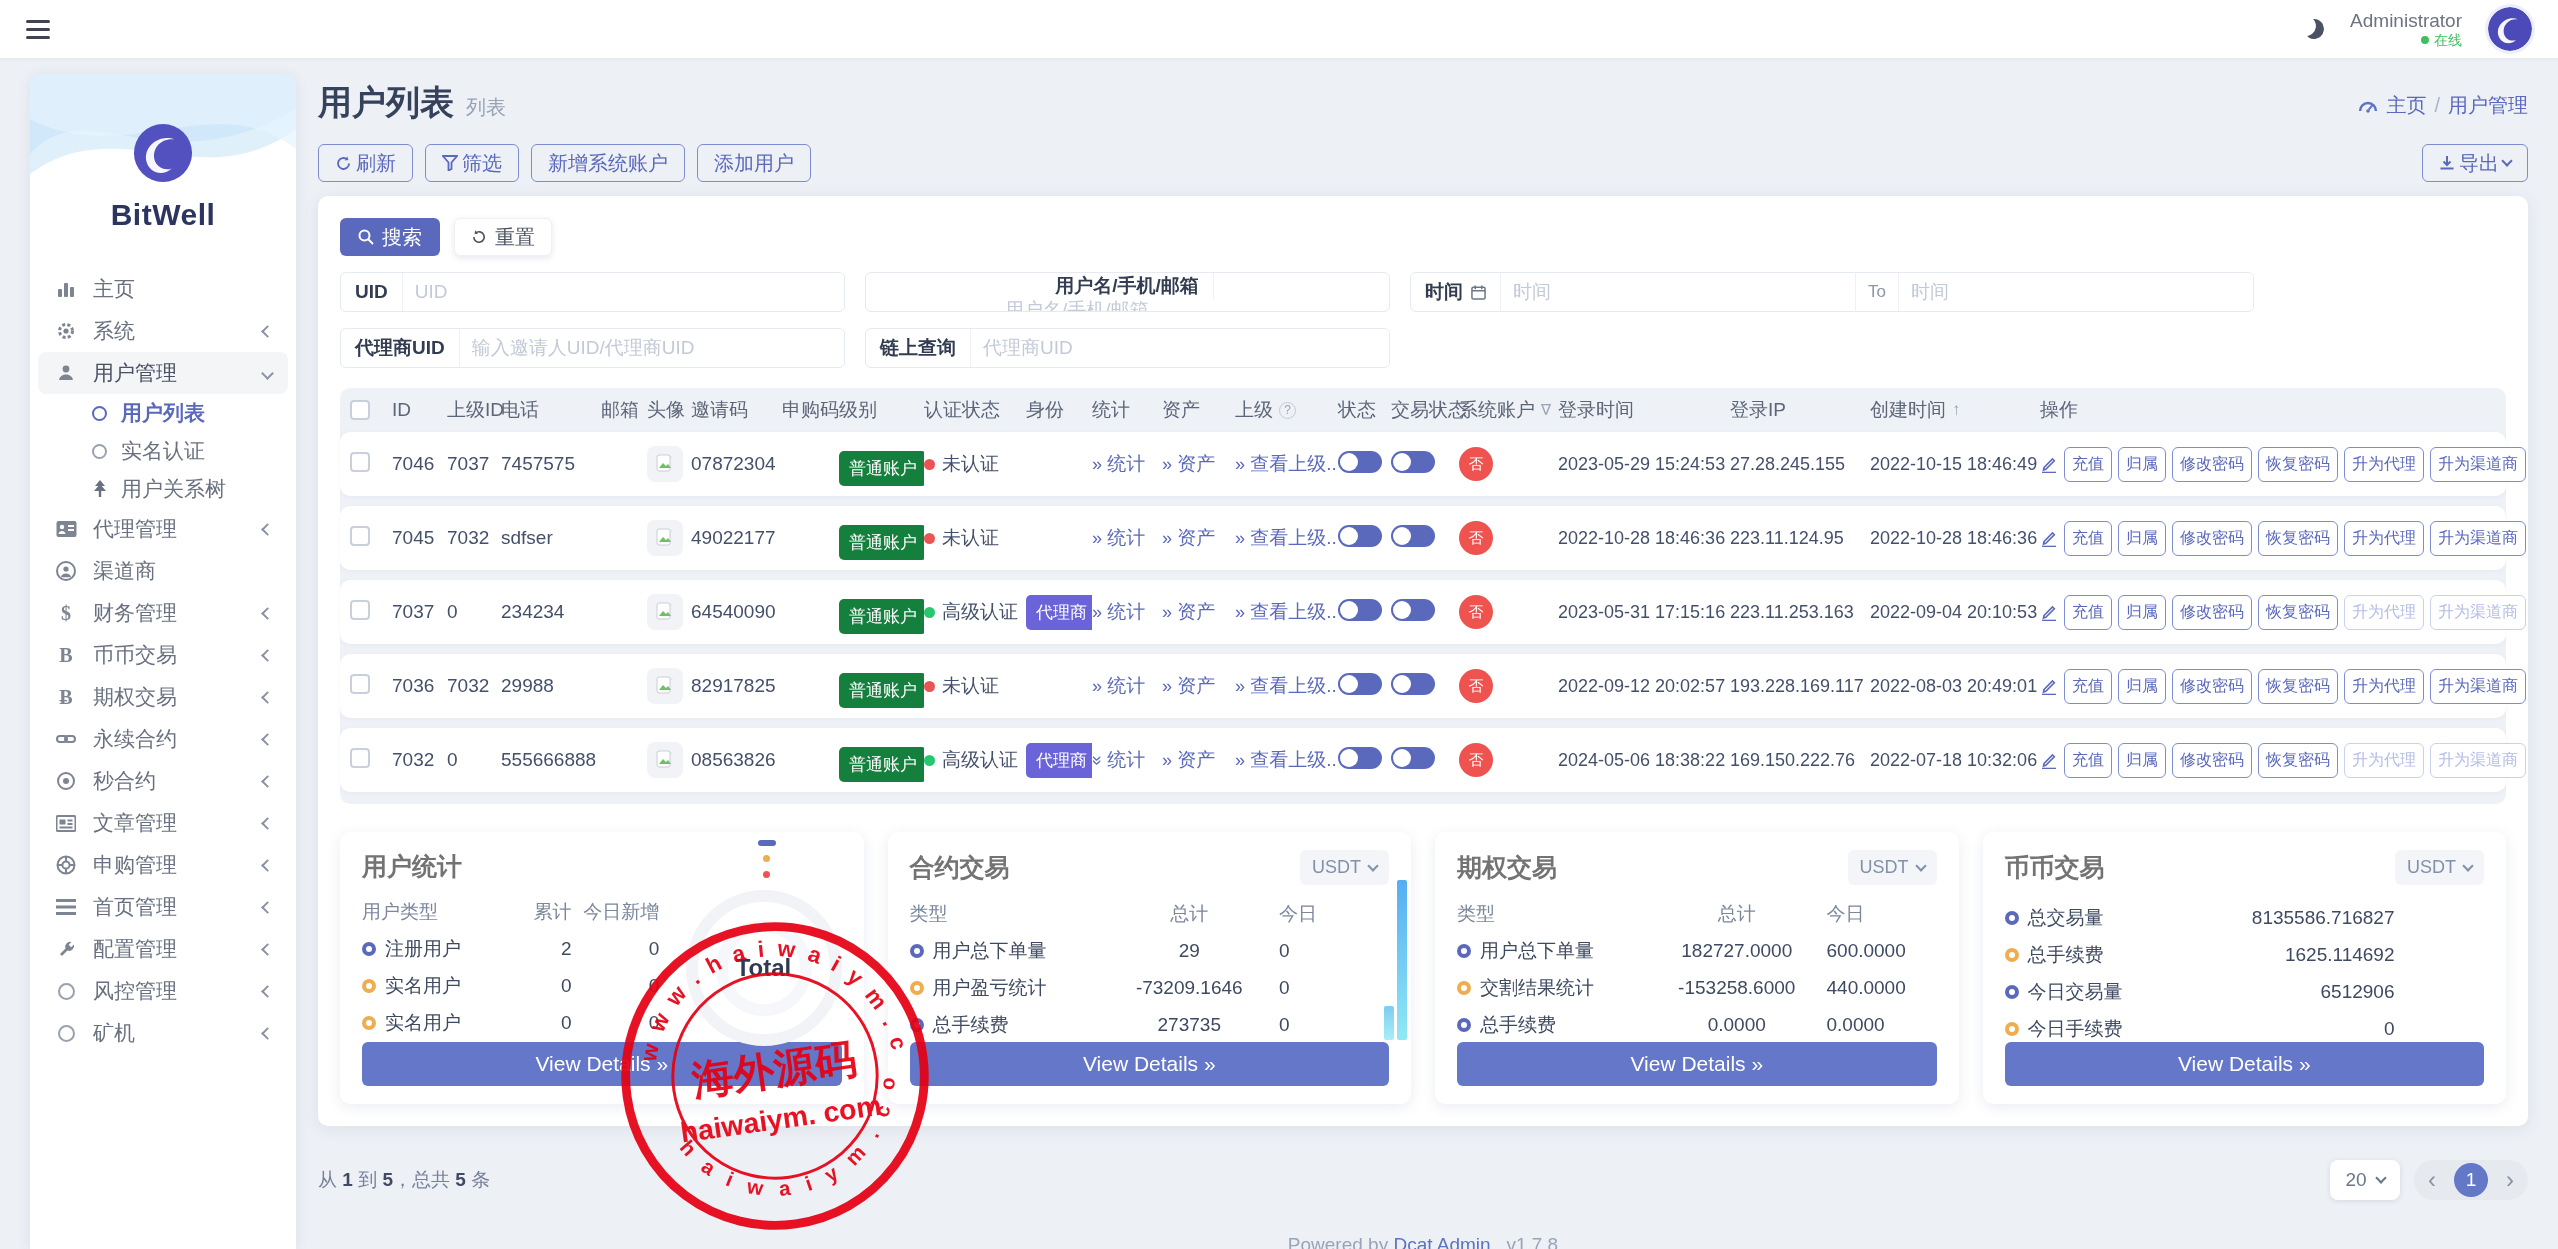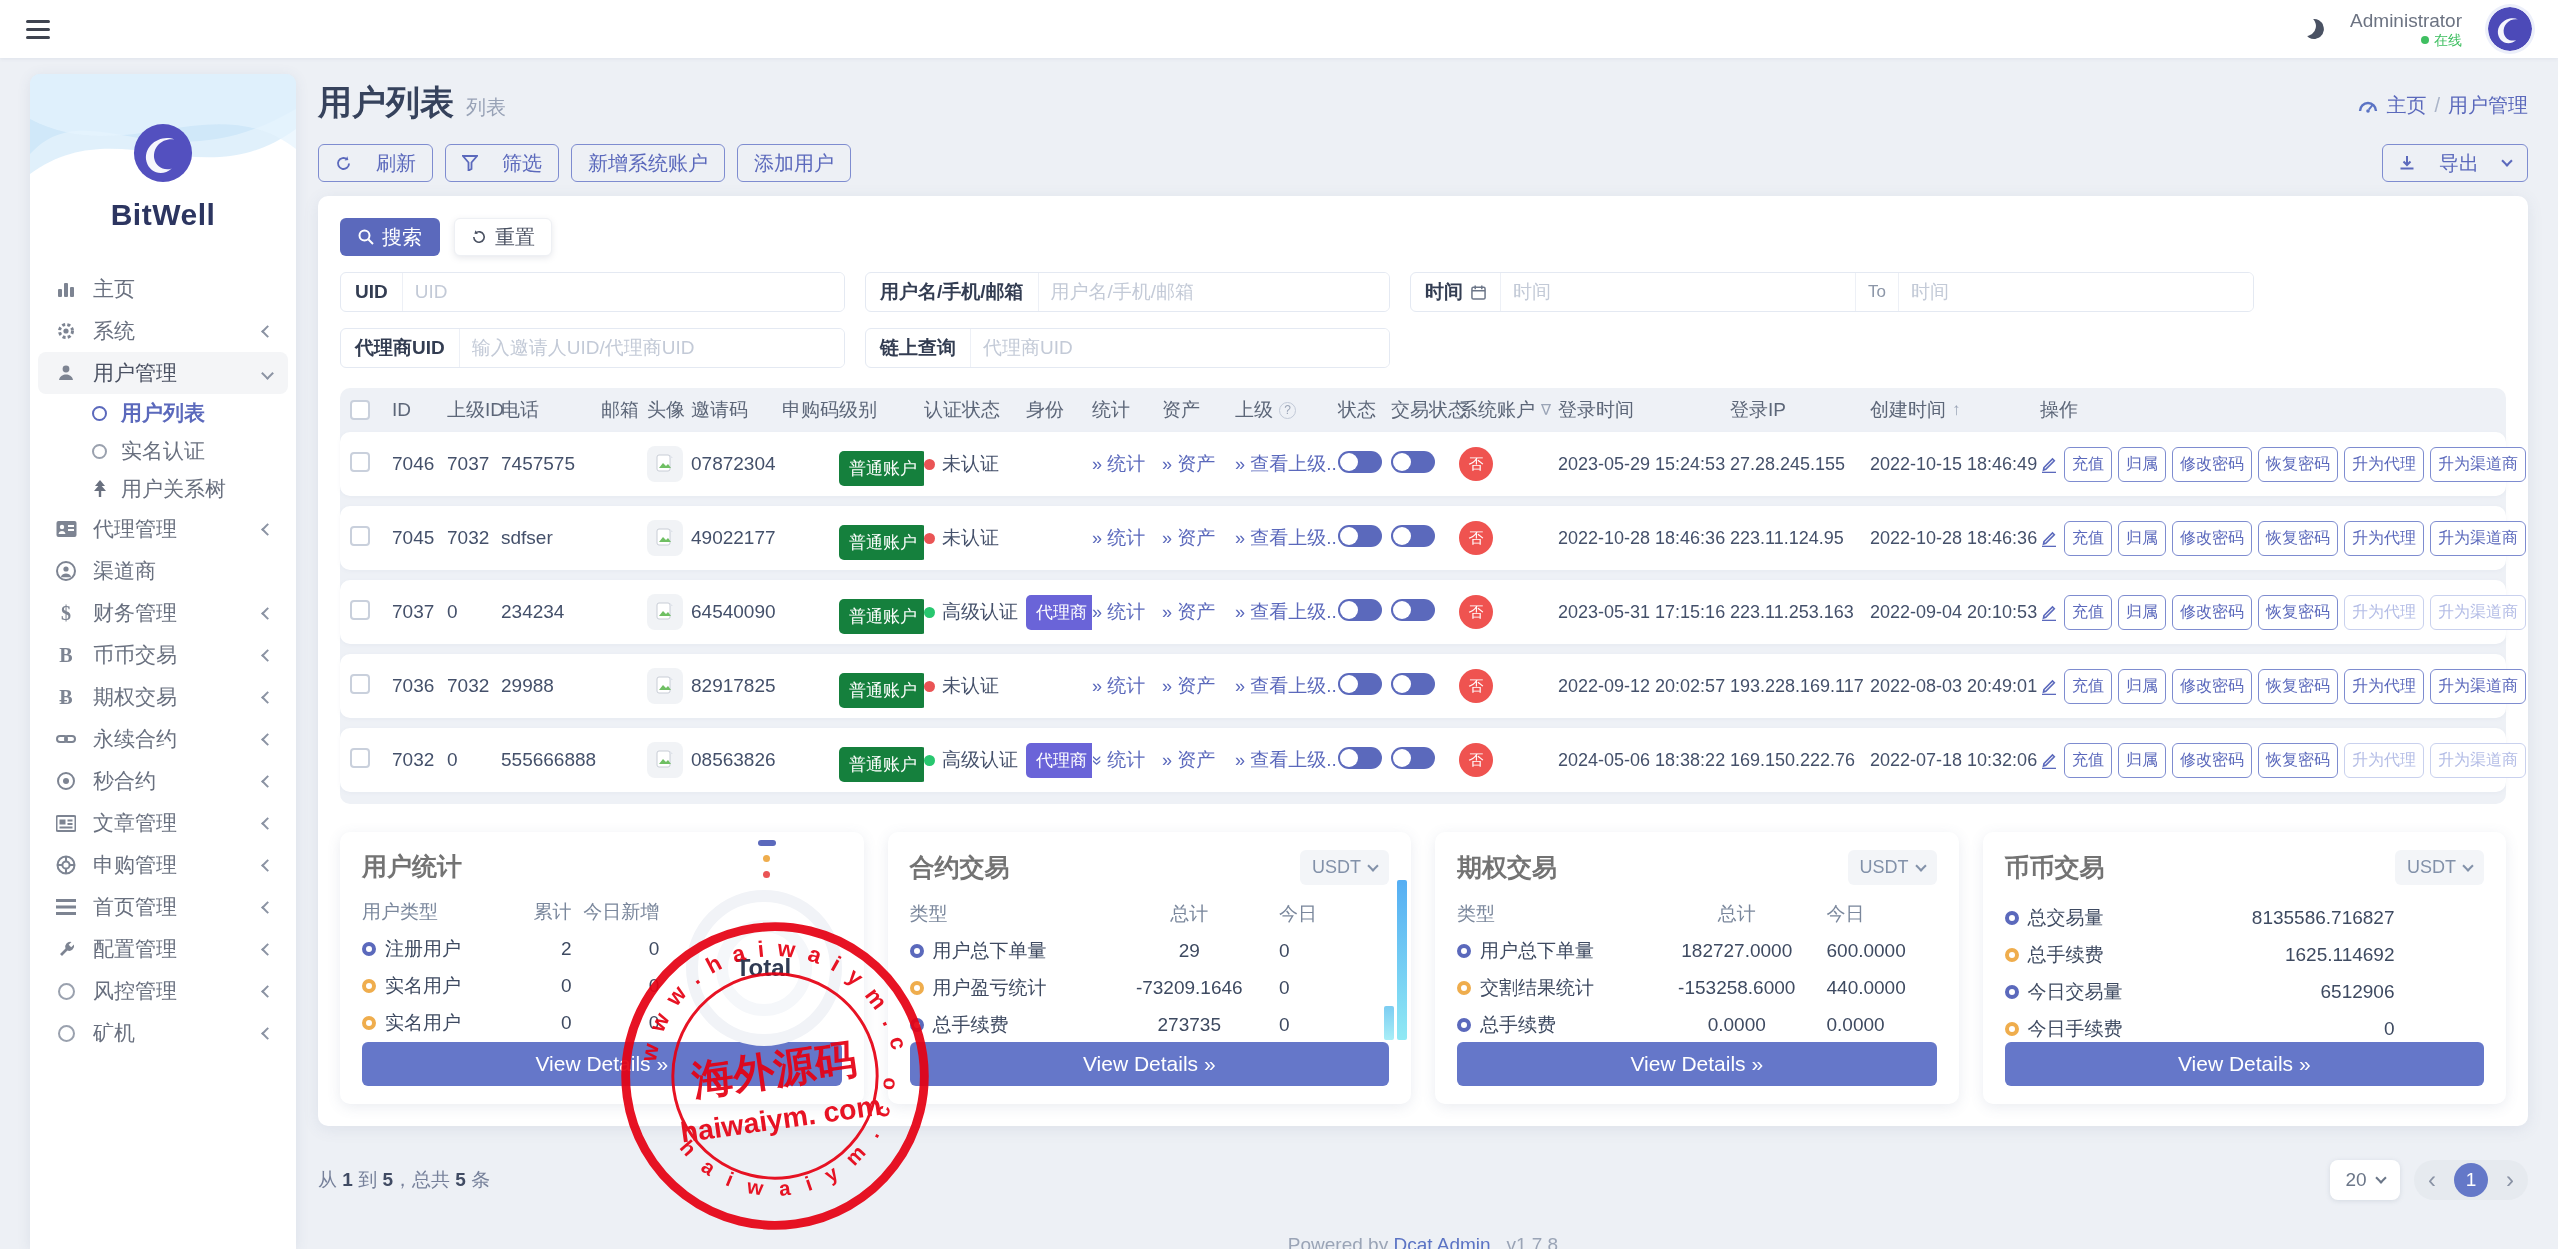--- a/index.html
+++ b/index.html
@@ -36,21 +36,21 @@
   .s-child.active .ring{border-color:#5b69bc;}
   .serif-ic{font-family:"Liberation Serif","DejaVu Serif",serif;font-weight:bold;font-size:22px;}
   
   .main{position:absolute;left:318px;top:58px;width:2210px;}
   .title-row{margin-top:22px;display:flex;align-items:baseline;}
   .page-title{font-size:34px;font-weight:bold;color:#36425c;}
   .page-sub{font-size:20px;color:#98a2b6;margin-left:12px;}
   .breadcrumb{margin-left:auto;display:flex;align-items:center;gap:8px;font-size:20px;color:#5b73c4;}
   .breadcrumb .sep{color:#aab4c8;}
   .toolbar{margin-top:18px;display:flex;align-items:center;gap:12px;}
-  .btn-outline{height:38px;border:1px solid #8摆;border:1px solid #7e8cd0;color:#5b69bc;background:#fff0;border-radius:6px;display:inline-flex;align-items:center;gap:24px;padding:0 16px;font-size:20px;cursor:pointer;background:transparent;}
+  .btn-outline{height:38px;border:1px solid #8摆;border:1px solid #7e8cd0;color:#5b69bc;background:#fff0;border-radius:6px;display:inline-flex;align-items:center;gap:4px;padding:0 16px;font-size:20px;cursor:pointer;background:transparent;}
   .btn-export{margin-left:auto;}
   
   .card{margin-top:14px;background:#fff;border-radius:10px;box-shadow:0 3px 16px rgba(80,100,140,.10);padding:22px;position:relative;}
   .search-btns{display:flex;gap:14px;}
   .btn-primary{height:38px;background:#5b69bc;color:#fff;border:none;border-radius:6px;display:inline-flex;align-items:center;gap:8px;padding:0 18px;font-size:20px;cursor:pointer;}
   .btn-plain{height:38px;background:#fff;color:#4a5162;border:1px solid #eef0f4;box-shadow:0 2px 6px rgba(120,130,150,.18);border-radius:6px;display:inline-flex;align-items:center;gap:8px;padding:0 16px;font-size:20px;cursor:pointer;}
   .fields{margin-top:16px;display:flex;flex-direction:column;gap:16px;}
   .frow{display:flex;gap:20px;}
   .fgroup{display:flex;align-items:center;height:40px;border:1px solid #e4e9f2;border-radius:6px;background:#fff;overflow:hidden;}
   .flabel{padding:0 14px;font-size:19px;font-weight:bold;color:#333d52;display:flex;align-items:center;gap:8px;white-space:nowrap;border-right:1px solid #edf0f6;height:100%;}
@@ -401,21 +401,21 @@
           </svg>
         <span>重置</span>
       </button>
     </div>
     <div class="fields">
       <div class="frow">
         <div class="fgroup" style="width:505px;">
           <span class="flabel">UID</span>
           <input placeholder="UID" style="">
         </div>
-        <div class="fgroup" style="width:525px;">
+        <div class="fgroup" style="width:525px;flex-direction:column;">
           <span class="flabel">用户名/手机/邮箱</span>
           <input placeholder="用户名/手机/邮箱" style="">
         </div>
         <div class="fgroup" style="width:844px;">
           <span class="flabel">
               <span>时间</span>
             <svg width="15" height="15" viewBox="0 0 16 16">
                 <rect x="1" y="2.5" width="14" height="12.5" rx="1.5" fill="none" stroke="#6c7688" stroke-width="1.6"></rect>
                 <path d="M4.5 0.5v4M11.5 0.5v4M1 6h14" stroke="#6c7688" stroke-width="1.6"></path>
               </svg>

